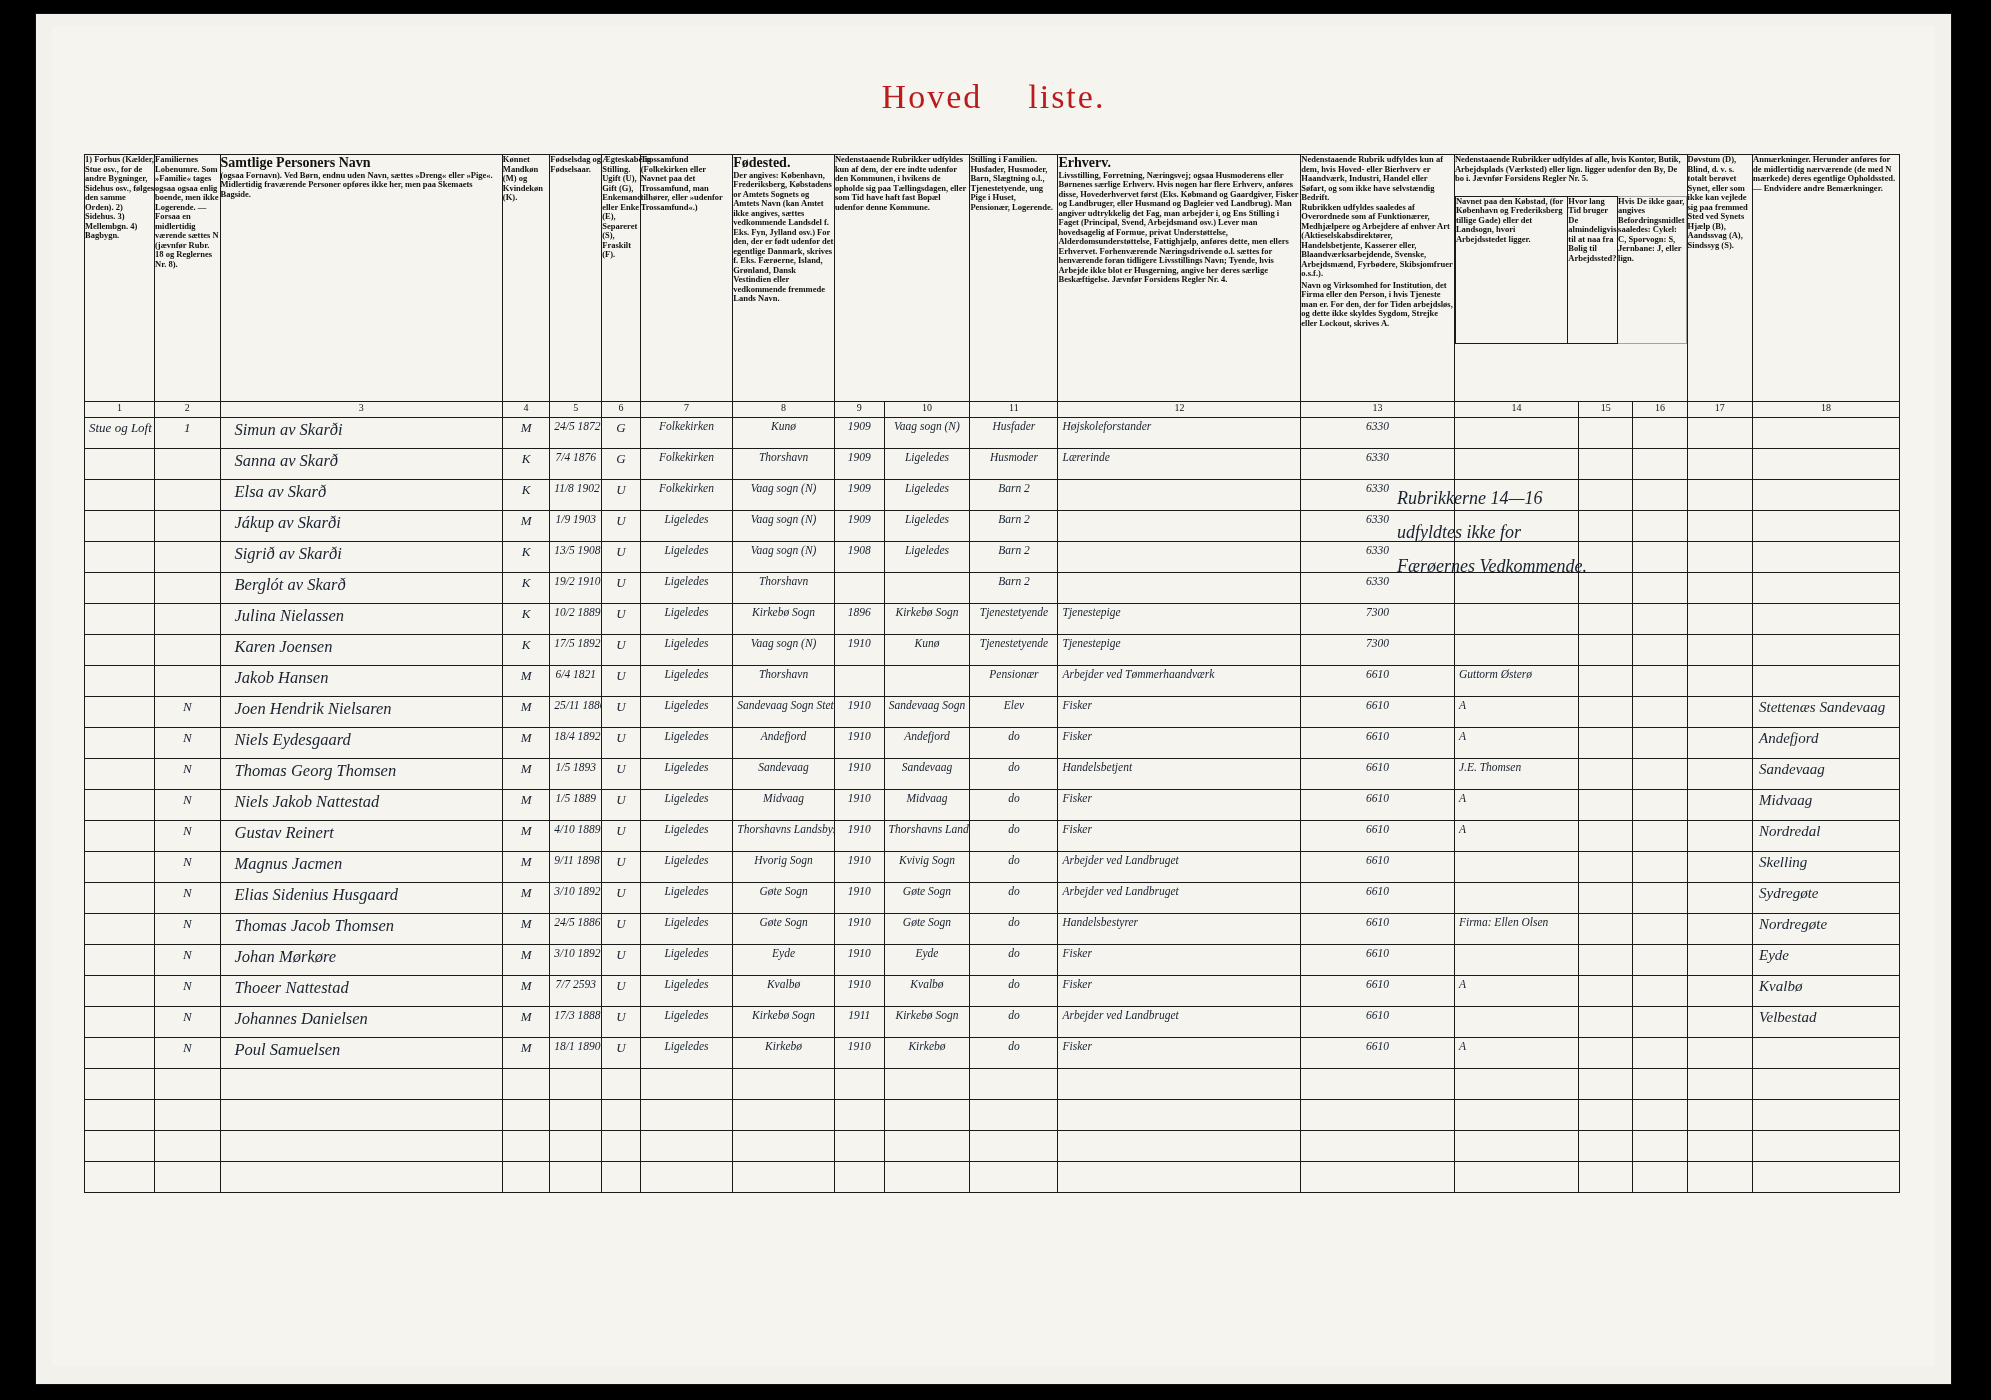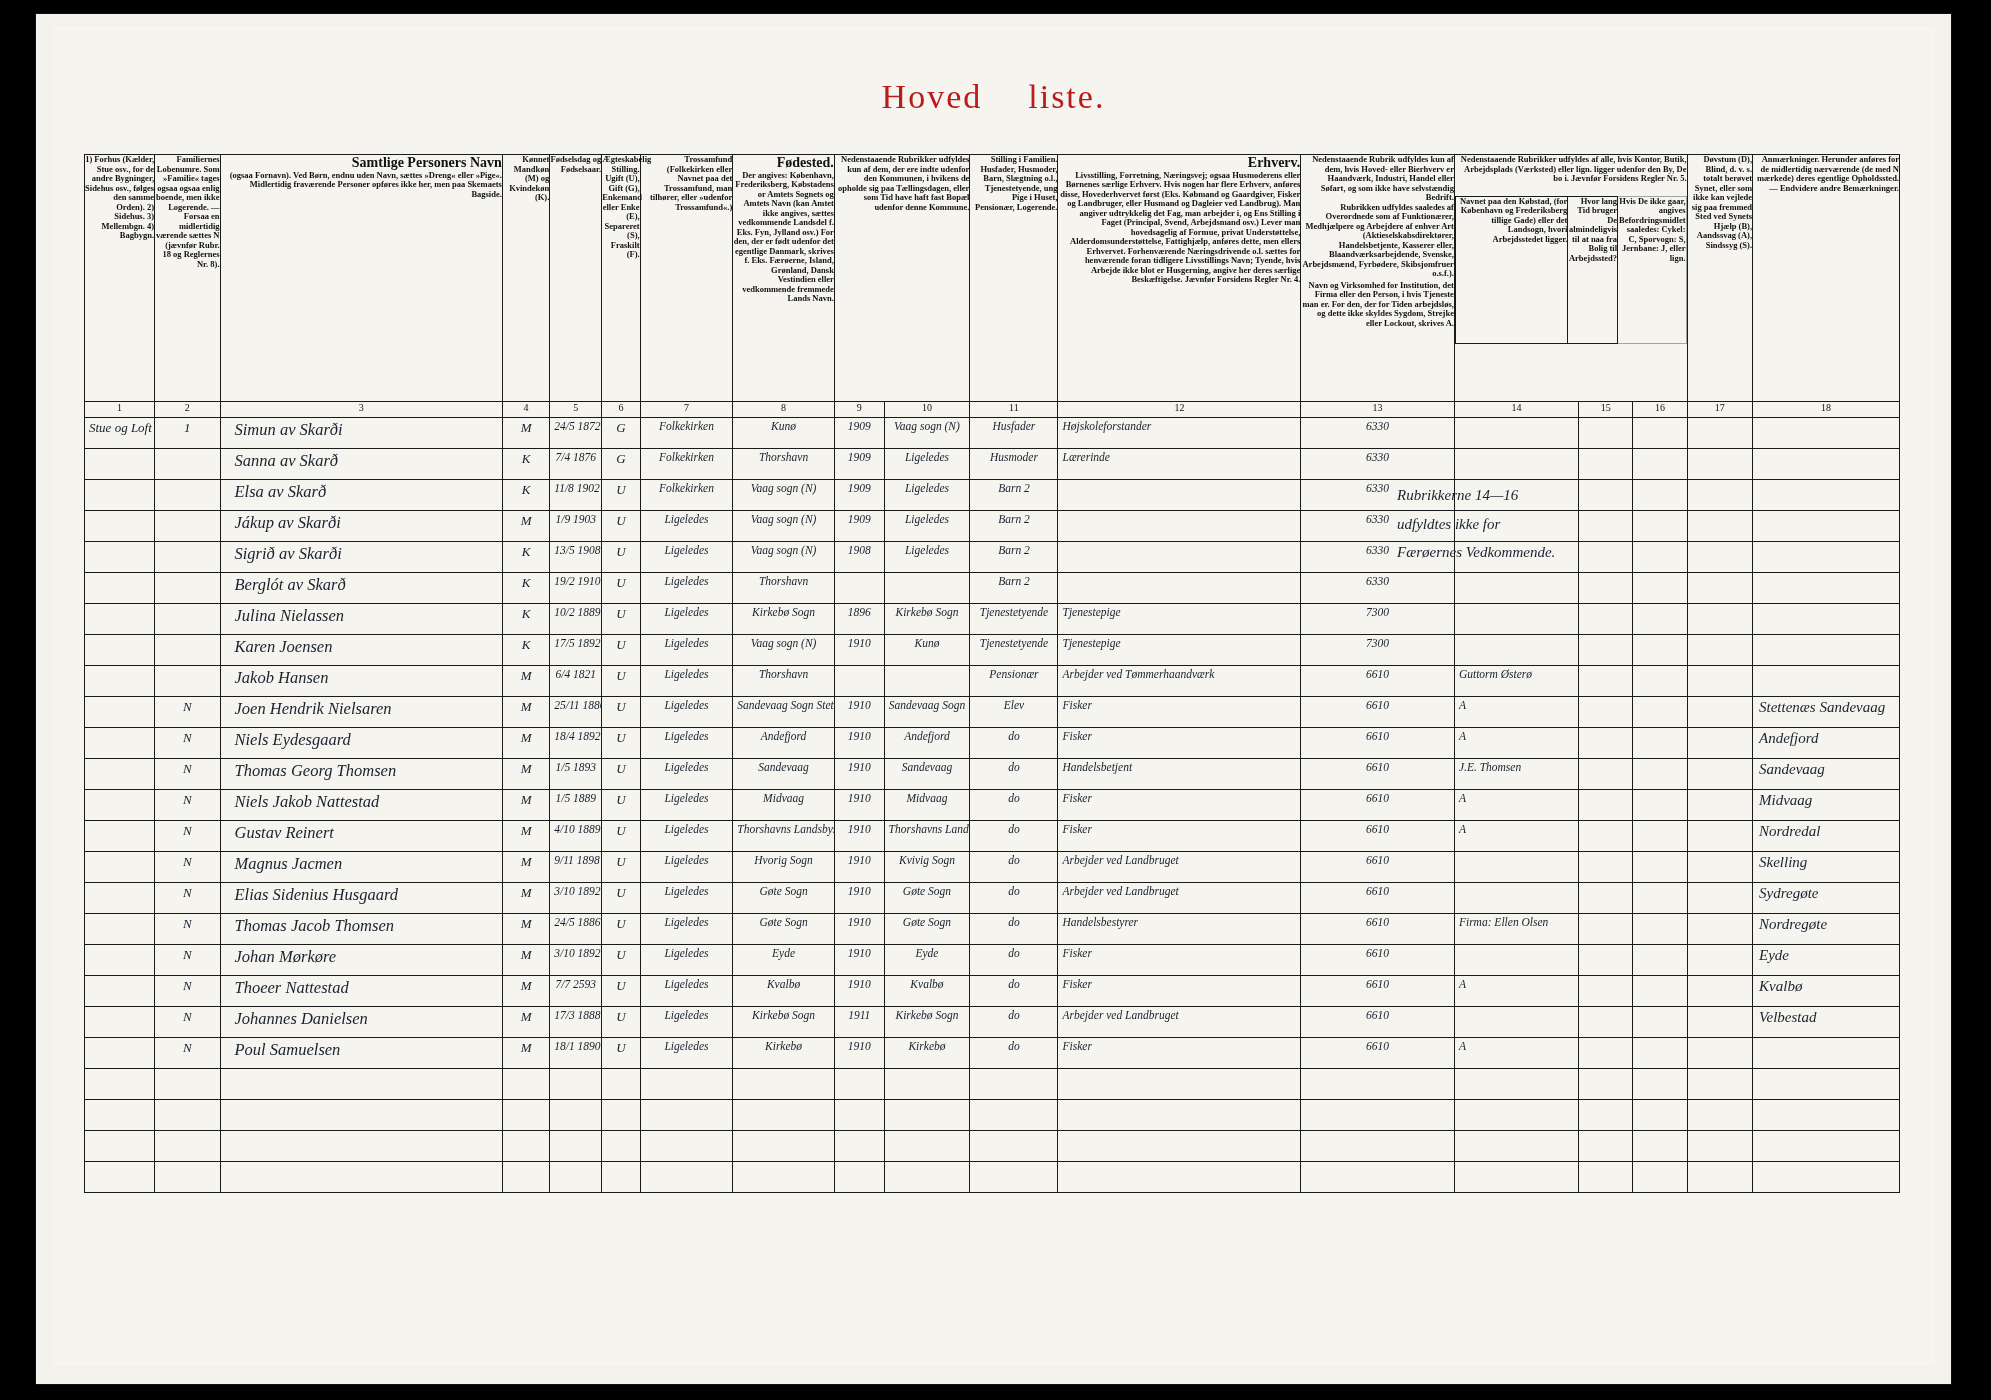--- a/index.html
+++ b/index.html
@@ -7,37 +7,37 @@
   #page{position:relative;width:1991px;height:1400px;background:#000;overflow:hidden;}
   #sheet{position:absolute;left:36px;top:14px;width:1915px;height:1370px;background:#f3f1ec;
          box-shadow:0 0 0 1px #111;}
   #paper{position:absolute;left:16px;top:12px;width:1883px;height:1340px;background:#f6f4ef;}
   #title{position:absolute;left:0;top:52px;width:1883px;text-align:center;
          font-size:34px;letter-spacing:2px;color:#b91c1c;font-family:"Liberation Serif",serif;}
   #title .sp{display:inline-block;width:46px;}
   table.grid{position:absolute;left:32px;top:128px;border-collapse:collapse;
              table-layout:fixed;width:1816px;}
   table.grid td,table.grid th{border:1px solid #1a1a1a;padding:0;vertical-align:top;}
-  .hdr{font-size:8.5px;line-height:1.12;text-align:right;color:#111;padding:2px 2px;
+  .hdr{font-size:8.5px;line-height:1.12;text-align:left;color:#111;padding:2px 2px;
        font-family:"Liberation Serif",serif;}
   .hdr .mid{font-size:14px;font-weight:bold;}
   .numrow td{height:15px;font-size:10px;text-align:center;color:#111;vertical-align:middle;}
   .datarow td{height:30px;}
   .cell{font-family:"Liberation Serif",serif;font-size:15px;color:#15202e;
         padding:2px 4px;white-space:nowrap;overflow:hidden;
         font-style:italic;}
   .cell.c{text-align:center;}
   .cell.l{text-align:left;}
   .hand{font-family:"Liberation Serif",serif;font-style:italic;color:#18222f;}
   .name{font-size:16.5px;padding-left:14px;}
   .small{font-size:13px;}
   .tiny{font-size:11.5px;}
   .margin-note{font-size:15px;font-style:italic;color:#18222f;text-align:left;padding-left:6px;}
   #remark-block{position:absolute;left:1345px;top:455px;width:260px;font-style:italic;
-                color:#18222f;font-size:15px;line-height:1.9;}
+                color:#18222f;font-size:18px;line-height:1.9;}
 </style>
 </head>
 <body>
 
 <div id="page">
   <div id="sheet">
     <div id="paper">
 
       <div id="title">
         <span>Hoved</span><span class="sp"></span><span>liste.</span>

